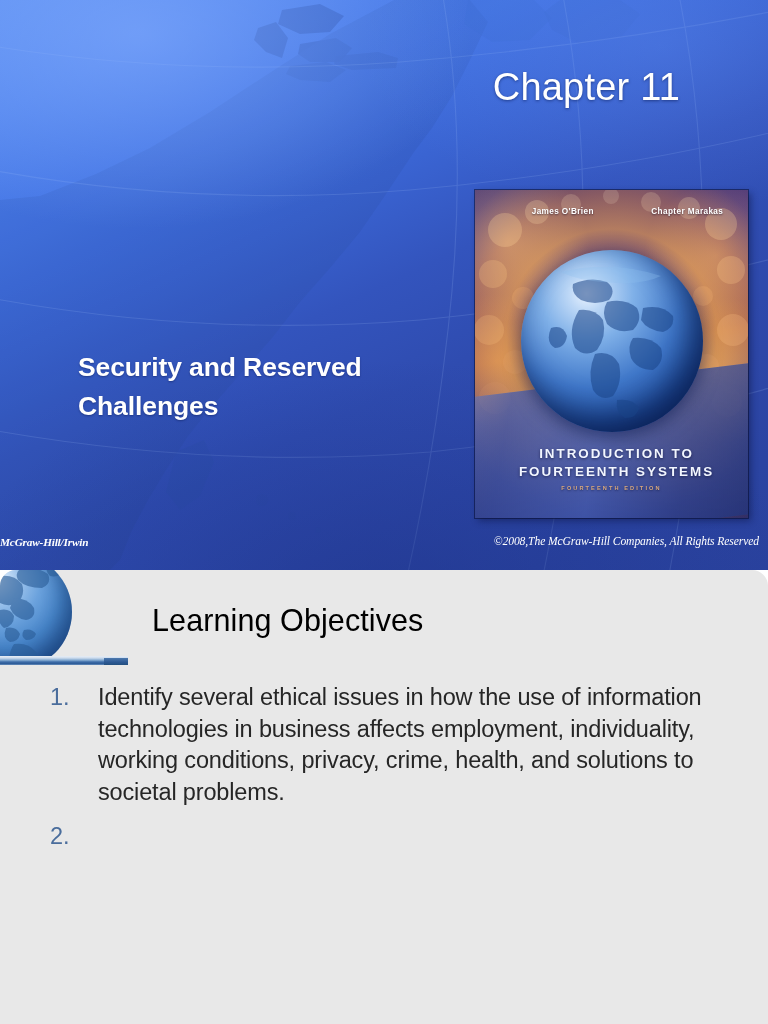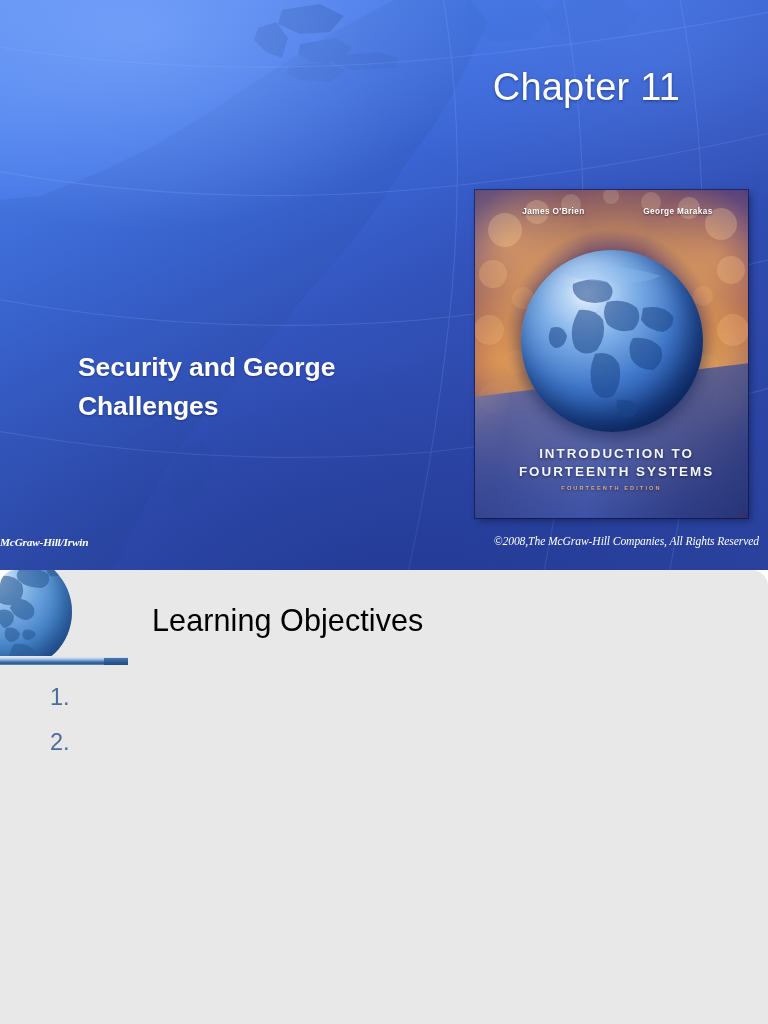--- a/index.html
+++ b/index.html
@@ -135,21 +135,21 @@
     border-radius: 50%;
     background:
       radial-gradient(circle at 36% 24%, #eaf3ff 0%, #bcd7f6 10%, #7fb0e8 26%, #3f77c9 52%, #1f4d9e 74%, #10307a 92%, #0a1f58 100%);
     box-shadow: inset -10px -14px 30px rgba(5,18,60,0.65), 0 6px 18px rgba(10,20,60,0.5);
     overflow: hidden;
   }
   .globe-land { position: absolute; inset: 0; }
 
   .cover-authors {
     position: absolute;
-    left: 6px;
+    left: 16px;
     top: 17px;
     width: 100%;
     display: flex;
     justify-content: space-around;
     padding: 0 12px;
     box-sizing: border-box;
   }
   .cover-authors span {
     color: #ffffff;
     font-size: 8.2px;
@@ -348,21 +348,21 @@
       <path d="M-20 168 Q190 208 410 190 Q610 172 790 128"></path>
       <path d="M-20 296 Q200 338 420 320 Q620 300 790 254"></path>
       <path d="M-20 428 Q210 470 430 452 Q630 430 790 382"></path>
     </g>
   </svg>
 
   <div class="bg-glow"></div>
 
   <div id="slide1-chapter">Chapter 11</div>
 
-  <div id="slide1-title">Security and George Challenges</div>
+  <div id="slide1-title">Security and Reserved Challenges</div>
 
   <div id="book-cover">
     <div class="cover-bokeh"></div>
 
     <svg class="cover-dots" viewBox="0 0 273 328" preserveAspectRatio="none">
       <g opacity="0.55">
         <circle cx="30" cy="40" r="17" fill="#ffd79a" opacity="0.5"></circle>
         <circle cx="62" cy="22" r="12" fill="#ffe0ae" opacity="0.45"></circle>
         <circle cx="18" cy="84" r="14" fill="#ffcb86" opacity="0.45"></circle>
         <circle cx="48" cy="108" r="11" fill="#f7b878" opacity="0.4"></circle>
@@ -400,21 +400,21 @@
           <path d="M96 150 Q112 148 118 158 Q116 168 104 168 Q94 162 96 150 Z"></path>
         </g>
         <g fill="#8fc0ef" opacity="0.30">
           <path d="M40 22 Q90 10 140 26 Q120 36 82 32 Q56 30 40 22 Z"></path>
         </g>
       </svg>
     </div>
 
     <div class="cover-authors">
       <span>James O'Brien</span>
-      <span>George Marakas</span>
+      <span>Chapter Marakas</span>
     </div>
 
     <div class="cover-bottom-text">
       <div class="cover-title-line">INTRODUCTION TO</div>
       <div class="cover-title-line">FOURTEENTH SYSTEMS</div>
       <div class="cover-edition">FOURTEENTH EDITION</div>
     </div>
   </div>
 
   <div id="slide1-footer-left">McGraw-Hill/Irwin</div>
@@ -446,18 +446,19 @@
       </div>
     </div>
     <div id="lo-divider"></div>
     <div id="lo-divider-cap"></div>
     <div id="lo-title">Learning Objectives</div>
   </div>
 
   <ol id="lo-list">
     <li class="lo-item">
       <span class="lo-num">1.</span>
+      <span class="lo-text">Identify several ethical issues in how the use of information technologies in business affects employment, individuality, working conditions, privacy, crime, health, and solutions to societal problems.</span>
     </li>
     <li class="lo-item">
       <span class="lo-num">2.</span>
     </li>
   </ol>
 </div>
 
 </body></html>

